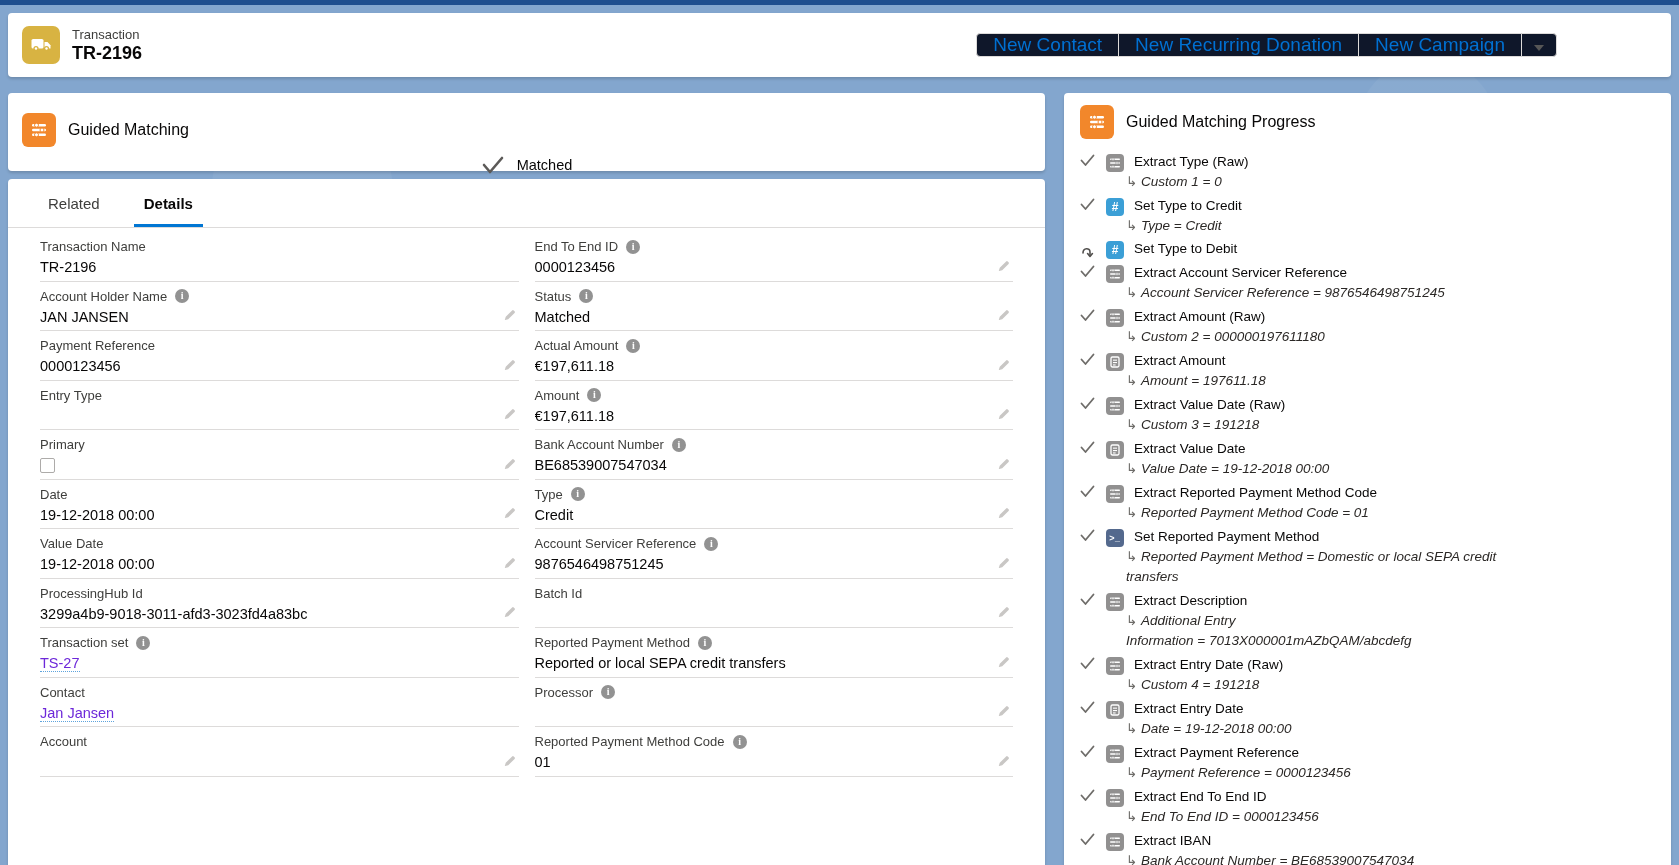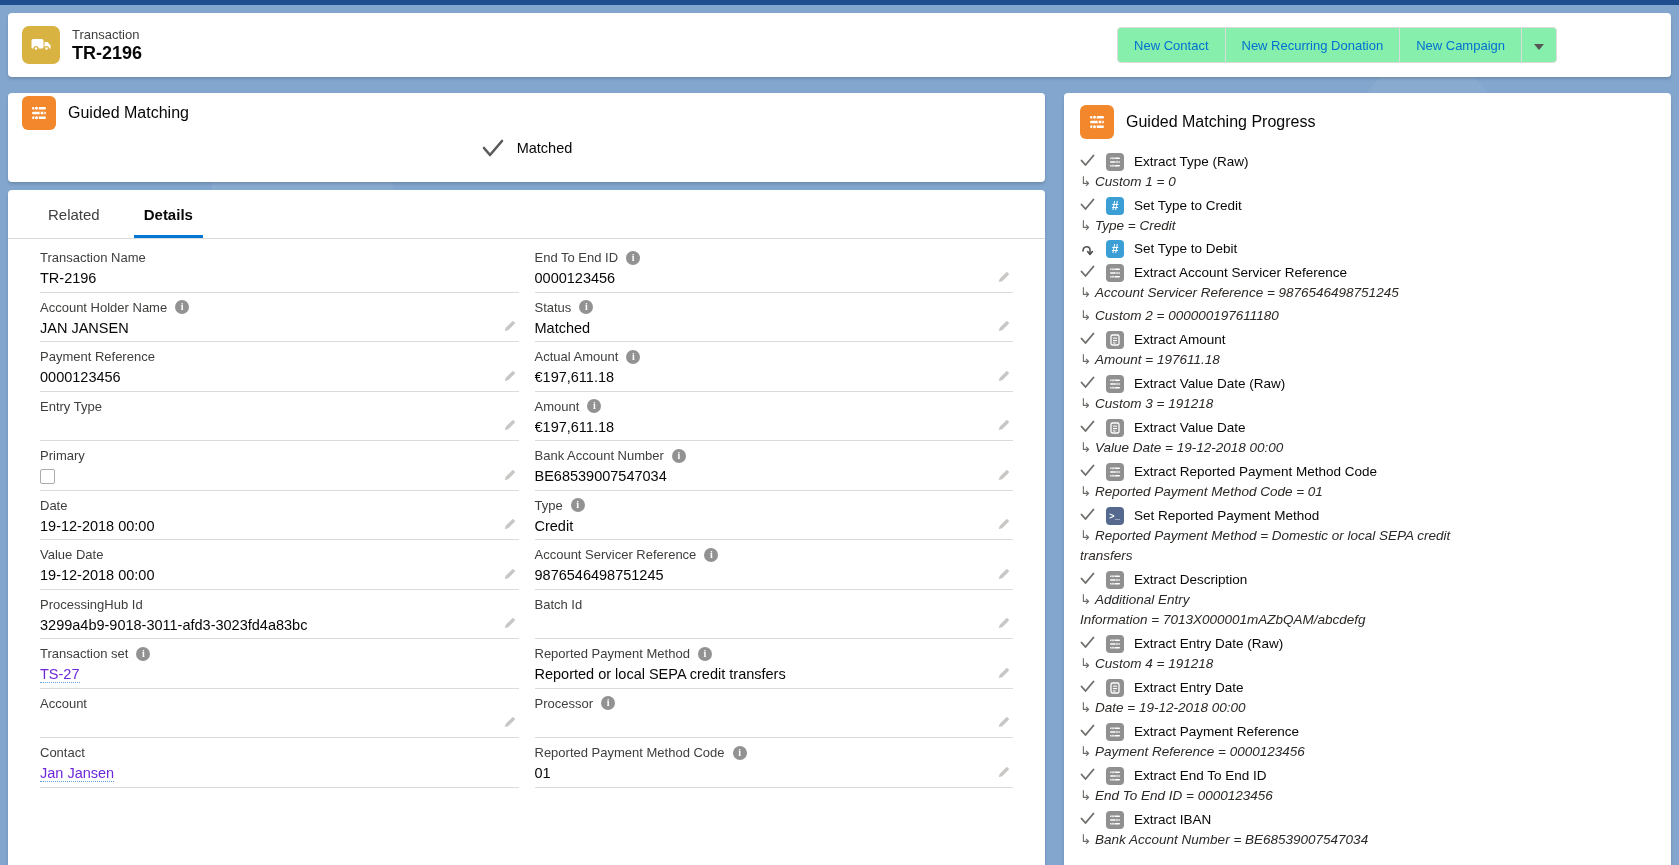--- a/index.html
+++ b/index.html
@@ -31,38 +31,38 @@
   }
   .entity-icon {
     width:38px; height:38px; border-radius:7px; background:#d8b342;
     display:flex; align-items:center; justify-content:center; flex:0 0 auto;
   }
   .header-titles { margin-left:12px; }
   .entity-label { font-size:13px; color:#3e3e3c; line-height:16px; }
   .record-name { font-size:18px; font-weight:bold; color:#080707; line-height:21px; }
   .header-actions { margin-left:auto; margin-right:100px; display:flex; }
   .btn {
-    height:36px; background:#86efac; border:1px solid #dddbda; color:#0070d2;
-    font-size:13px; font-family:inherit; padding:0 16px; cursor:pointer;
+    height:24px; background:#0f172a; border:1px solid #dddbda; color:#0070d2;
+    font-size:19px; font-family:inherit; padding:0 16px; cursor:pointer;
     margin-left:-1px; position:relative;
   }
   .btn:first-child { border-radius:4px 0 0 4px; margin-left:0; }
   .btn.caret-btn { border-radius:0 4px 4px 0; width:36px; padding:0; }
   .caret {
     display:inline-block; width:0; height:0; margin:0 auto;
     border-left:5px solid transparent; border-right:5px solid transparent;
     border-top:6px solid #565656;
   }
 
   
   .content { display:flex; margin:16px 8px 0 8px; gap:19px; align-items:flex-start; }
   .left-col { width:1037px; flex:0 0 auto; }
 
   
-  .gm-card { height:89px; padding:3px 14px;text-align:center; }
+  .gm-card { height:78px; padding:20px 14px;text-align:center; }
   .card-head { display:flex; align-items:center; }
   .gm-icon {
     width:34px; height:34px; border-radius:6px; background:#f2872b;
     display:flex; align-items:center; justify-content:center; flex:0 0 auto;
   }
   .card-title { font-size:16px; color:#080707; margin-left:12px; }
   .gm-status {
     display:flex; align-items:center; justify-content:center; margin-top:8px; gap:12px;
   }
   .gm-status .status-text { font-size:14.5px; color:#080707; }
@@ -91,31 +91,31 @@
   .pencil { position:absolute; right:2px; bottom:7px; width:15px; height:15px; cursor:pointer; }
   .checkbox {
     width:15px; height:15px; border:1px solid #adaba9; border-radius:2px; background:#fff;
     margin-top:6px; cursor:pointer;
   }
 
   
   .sidebar-card { width:607px; flex:0 0 auto; height:1200px; padding:12px 16px; }
   .progress-list { margin-top:12px; }
   .step { margin-bottom:3px; }
-  .step-main { display:flex; align-items:center; line-height:20px; }
+  .step-main { display:flex; align-items:flex-end; line-height:20px; }
   .step-state { width:18px; flex:0 0 auto; margin-top:1px; }
   .step-icon { width:18px; height:18px; border-radius:4px; flex:0 0 auto; margin-left:8px;
                display:flex; align-items:center; justify-content:center; }
   .step-icon.gray { background:#919090; }
   .step-icon.blue { background:#3b9fd6; }
   .step-icon.navy { background:#54698d; }
   .icon-hash { color:#fff; font-size:12px; font-weight:bold; line-height:18px; }
   .icon-term { color:#fff; font-size:9px; font-weight:bold; letter-spacing:0.5px; line-height:18px; }
   .step-label { font-size:13.5px; color:#080707; margin-left:10px; line-height:20px; }
-  .step-result { font-size:13.5px; line-height:20px; color:#2b2826; }
+  .step-result { margin-left:46px; font-size:13.5px; line-height:20px; color:#2b2826; }
   .step-result .crook { color:#6e6c69; font-style:normal; }
   .step-result .rtext { font-style:italic; white-space:pre-line; }
 
   .skip-glyph { display:block; }
 </style>
 </head>
 <body>
 
 <div class="page">
   <div class="top-strip"></div>
@@ -249,32 +249,32 @@
               </div>
               <div class="field">
                 <div class="field-label">
                   <span>Transaction set</span>
                   <span class="info-badge">i</span>
                 </div>
                 <div class="field-value"><a>TS-27</a></div>
               </div>
               <div class="field">
                 <div class="field-label">
+                  <span>Contact</span>
+                </div>
+                <div class="field-value"><a>Jan Jansen</a></div>
+              </div>
+              <div class="field">
+                <div class="field-label">
                   <span>Account</span>
                 </div>
                 <div class="field-value"></div>
                 <span class="pencil"><svg viewBox="0 0 16 16" width="15" height="15">
                     <path d="M10.8 2.6a1.2 1.2 0 0 1 1.7 0l.9.9a1.2 1.2 0 0 1 0 1.7L6.6 12 3.4 12.9a.3.3 0 0 1-.37-.37L4 9.4z" fill="#c9c7c5"></path>
                   </svg></span>
-              </div>
-              <div class="field">
-                <div class="field-label">
-                  <span>Contact</span>
-                </div>
-                <div class="field-value"><a>Jan Jansen</a></div>
               </div>
             </div>
           <div class="fields-col" id="fields-right">
               <div class="field">
                 <div class="field-label">
                   <span>End To End ID</span>
                   <span class="info-badge">i</span>
                 </div>
                 <div class="field-value">0000123456</div>
                 <span class="pencil"><svg viewBox="0 0 16 16" width="15" height="15">
@@ -459,20 +459,36 @@
                   <circle cx="4" cy="2.2" r="1.3" fill="#fff" stroke="#919090" stroke-width="0.7"></circle>
                   <circle cx="8" cy="6" r="1.3" fill="#fff" stroke="#919090" stroke-width="0.7"></circle>
                   <circle cx="4" cy="9.8" r="1.3" fill="#fff" stroke="#919090" stroke-width="0.7"></circle>
                 </svg>
               </span>
               <span class="step-label">Extract Account Servicer Reference</span>
             </div>
             <div class="step-result"><span class="crook">↳ </span><span class="rtext">Account Servicer Reference = 9876546498751245</span></div>
           </div>
           <div class="step">
+            <div class="step-main">
+              <span class="step-state"><svg width="15" height="13" viewBox="0 0 15 13">
+                  <polyline points="1.5,6.5 5.5,11 13.5,1.5" fill="none" stroke="#6e6c69" stroke-width="1.8" stroke-linecap="round" stroke-linejoin="round"></polyline>
+                </svg></span>
+              <span class="step-icon gray">
+                <svg width="12" height="12" viewBox="0 0 12 12">
+                  <rect x="1" y="1.4" width="10" height="1.6" rx="0.8" fill="#fff"></rect>
+                  <rect x="1" y="5.2" width="10" height="1.6" rx="0.8" fill="#fff"></rect>
+                  <rect x="1" y="9" width="10" height="1.6" rx="0.8" fill="#fff"></rect>
+                  <circle cx="4" cy="2.2" r="1.3" fill="#fff" stroke="#919090" stroke-width="0.7"></circle>
+                  <circle cx="8" cy="6" r="1.3" fill="#fff" stroke="#919090" stroke-width="0.7"></circle>
+                  <circle cx="4" cy="9.8" r="1.3" fill="#fff" stroke="#919090" stroke-width="0.7"></circle>
+                </svg>
+              </span>
+              <span class="step-label">Extract Amount (Raw)</span>
+            </div>
             <div class="step-result"><span class="crook">↳ </span><span class="rtext">Custom 2 = 000000197611180</span></div>
           </div>
           <div class="step">
             <div class="step-main">
               <span class="step-state"><svg width="15" height="13" viewBox="0 0 15 13">
                   <polyline points="1.5,6.5 5.5,11 13.5,1.5" fill="none" stroke="#6e6c69" stroke-width="1.8" stroke-linecap="round" stroke-linejoin="round"></polyline>
                 </svg></span>
               <span class="step-icon gray">
                 <svg width="12" height="12" viewBox="0 0 12 12">
                   <rect x="2" y="1" width="8" height="10" rx="1.4" fill="none" stroke="#fff" stroke-width="1.3"></rect>

